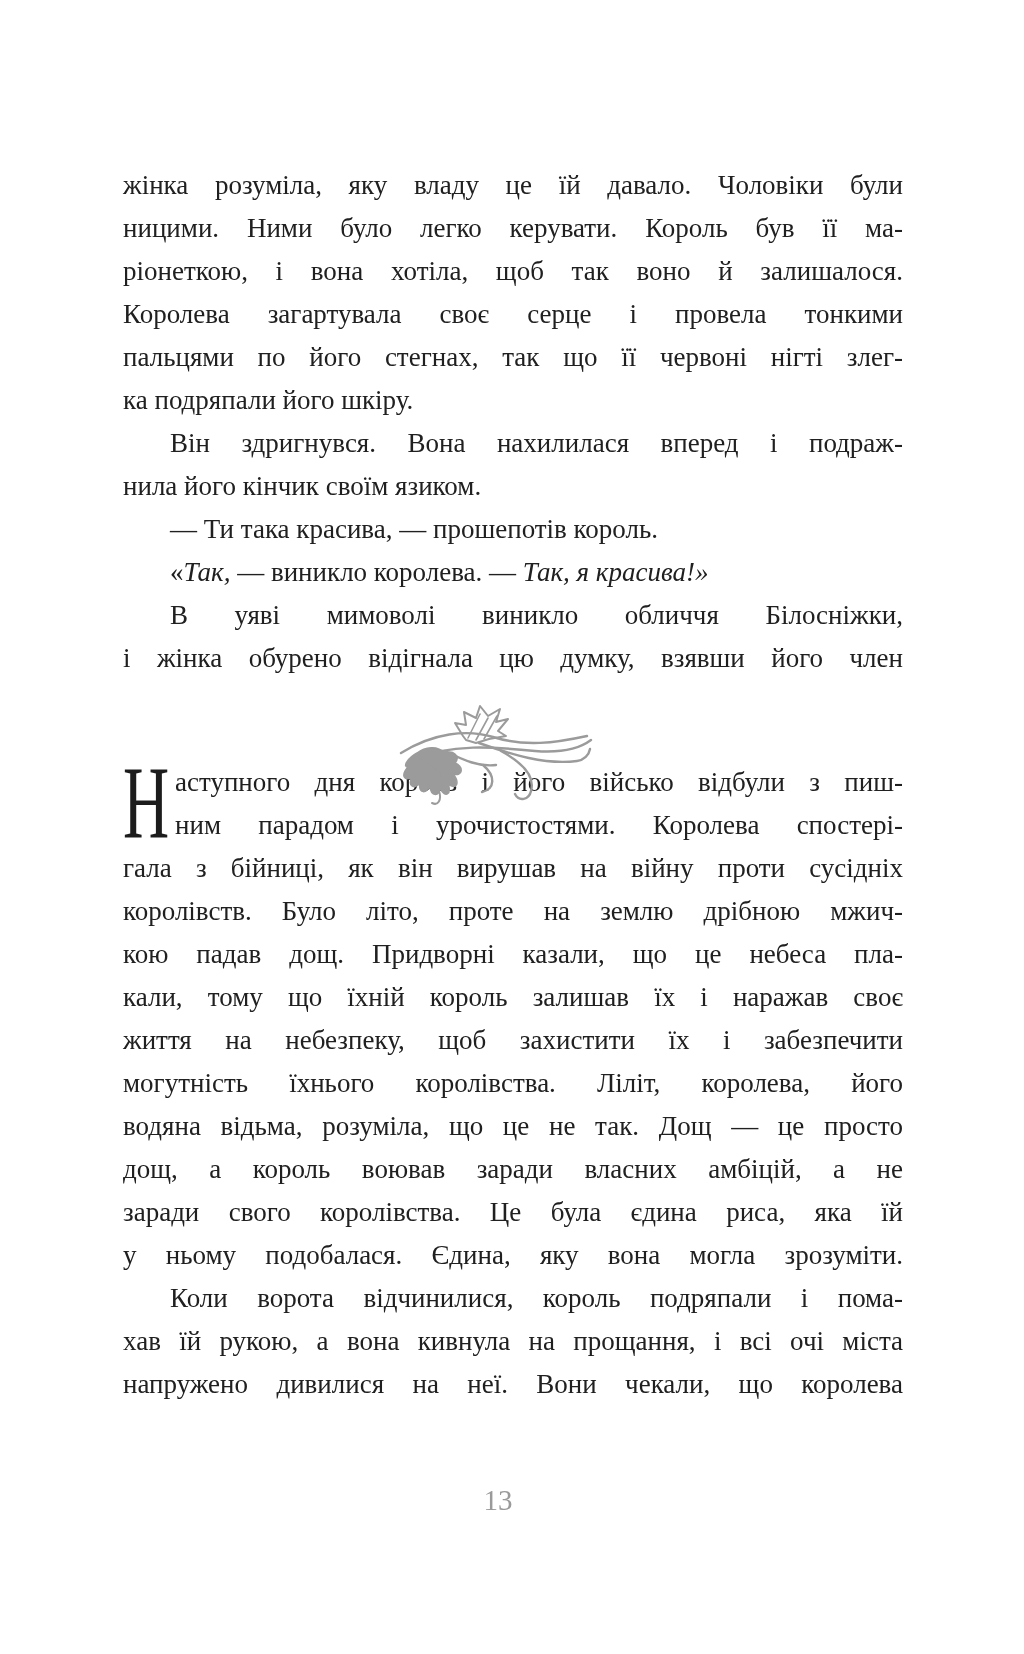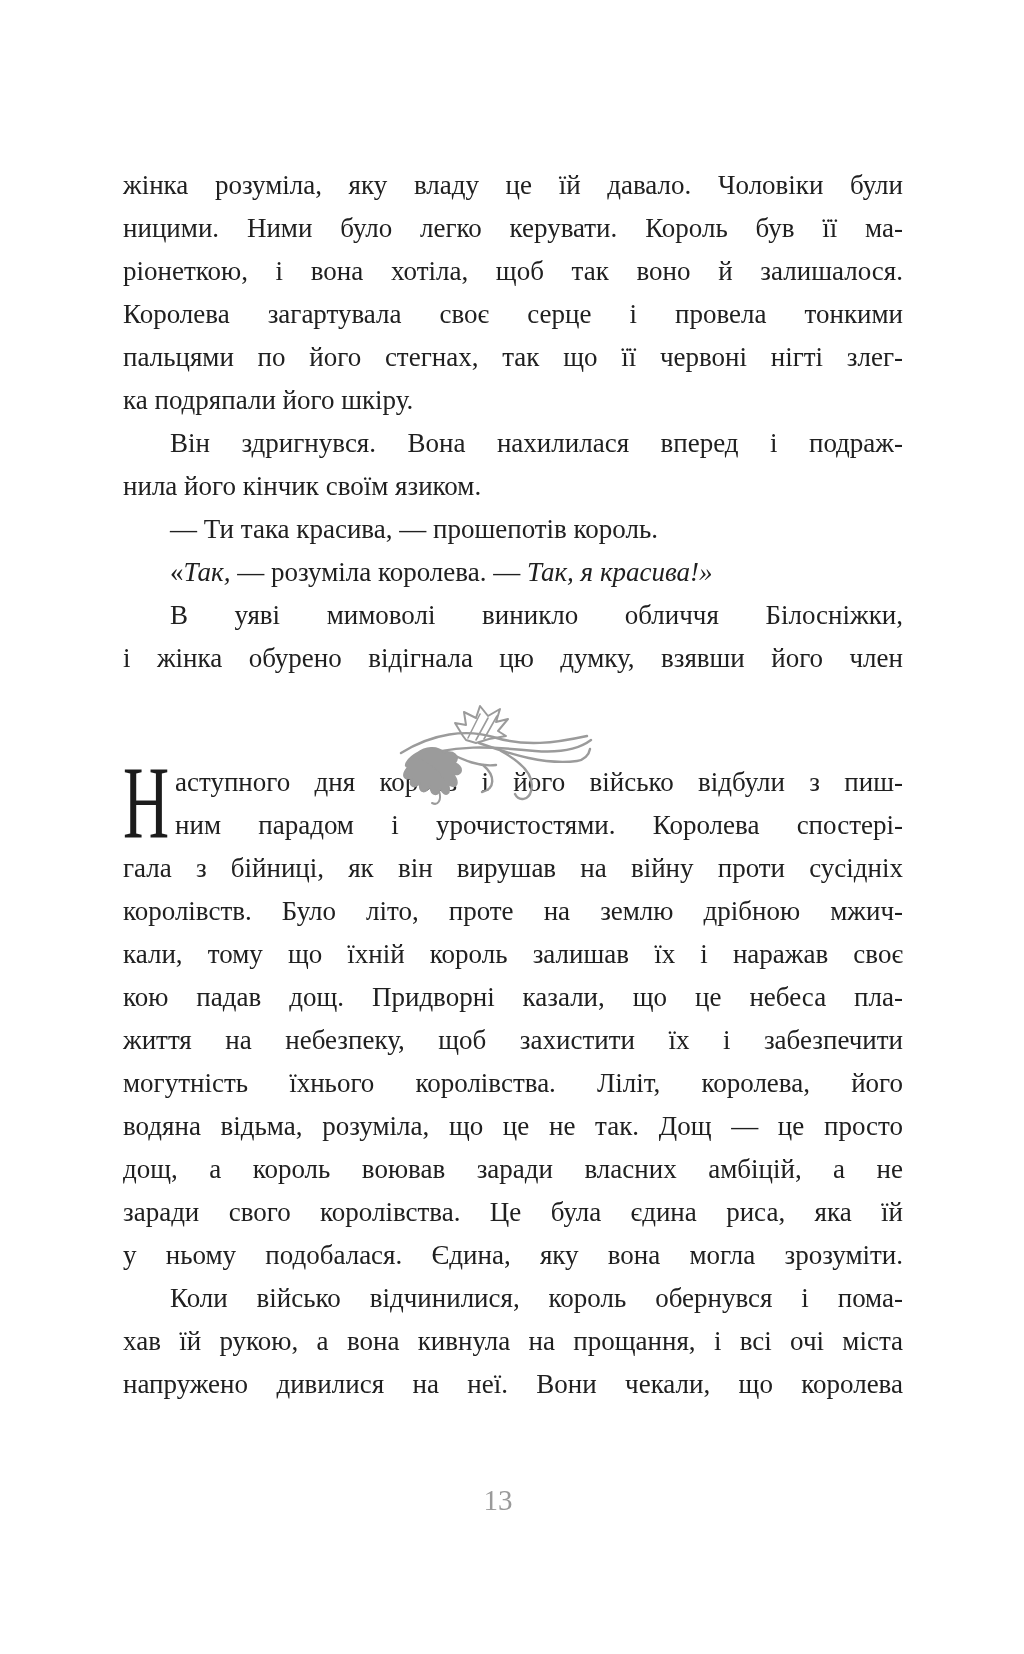--- a/index.html
+++ b/index.html
@@ -53,44 +53,44 @@
         <div class="line"><span>ка подряпали його шкіру.</span></div>
       </div>
       <div class="para">
         <div class="line j ind"><span>Він здригнувся. Вона нахилилася вперед і подраж-</span></div>
         <div class="line"><span>нила його кінчик своїм язиком.</span></div>
       </div>
       <div class="para">
         <div class="line ind"><span>— Ти така красива, — прошепотів король.</span></div>
       </div>
       <div class="para">
-        <div class="line ind"><span>«</span><span class="it">Так,</span><span> — розуміла королева. — </span><span class="it">Так, я красива!»</span></div>
+        <div class="line ind"><span>«</span><span class="it">Так,</span><span> — виникло королева. — </span><span class="it">Так, я красива!»</span></div>
       </div>
       <div class="para">
         <div class="line j ind"><span>В уяві мимоволі виникло обличчя Білосніжки,</span></div>
         <div class="line j"><span>і жінка обурено відігнала цю думку, взявши його член</span></div>
       </div>
       <div class="para has-dropcap">
         <span class="dropcap-spacer"></span>
         <div class="dropcap">Н</div>
         <div class="line j"><span>аступного дня король і його військо відбули з пиш-</span></div>
         <div class="line j"><span>ним парадом і урочистостями. Королева спостері-</span></div>
         <div class="line j"><span>гала з бійниці, як він вирушав на війну проти сусідніх</span></div>
         <div class="line j"><span>королівств. Було літо, проте на землю дрібною мжич-</span></div>
+        <div class="line j"><span>кою падав дощ. Придворні казали, що це небеса пла-</span></div>
         <div class="line j"><span>кали, тому що їхній король залишав їх і наражав своє</span></div>
-        <div class="line j"><span>кою падав дощ. Придворні казали, що це небеса пла-</span></div>
         <div class="line j"><span>життя на небезпеку, щоб захистити їх і забезпечити</span></div>
         <div class="line j"><span>могутність їхнього королівства. Ліліт, королева, його</span></div>
         <div class="line j"><span>водяна відьма, розуміла, що це не так. Дощ — це просто</span></div>
         <div class="line j"><span>дощ, а король воював заради власних амбіцій, а не</span></div>
         <div class="line j"><span>заради свого королівства. Це була єдина риса, яка їй</span></div>
         <div class="line j"><span>у ньому подобалася. Єдина, яку вона могла зрозуміти.</span></div>
       </div>
       <div class="para">
-        <div class="line j ind"><span>Коли військо відчинилися, король обернувся і пома-</span></div>
+        <div class="line j ind"><span>Коли ворота відчинилися, король подряпали і пома-</span></div>
         <div class="line j"><span>хав їй рукою, а вона кивнула на прощання, і всі очі міста</span></div>
         <div class="line j"><span>напружено дивилися на неї. Вони чекали, що королева</span></div>
       </div>
     </div>
 
   <div class="ornament" style="color: rgb(155, 155, 155);">
     <svg viewBox="0 0 212 105" fill="none" xmlns="http://www.w3.org/2000/svg" stroke="currentColor" stroke-width="2.4" stroke-linecap="round" stroke-linejoin="round">
 
       <path d="M18 50 C 50 30, 84 26, 110 34 C 142 44, 172 40, 204 33"></path>
       <path d="M28 57 C 68 40, 112 44, 152 48 C 177 50, 196 46, 208 37"></path>

